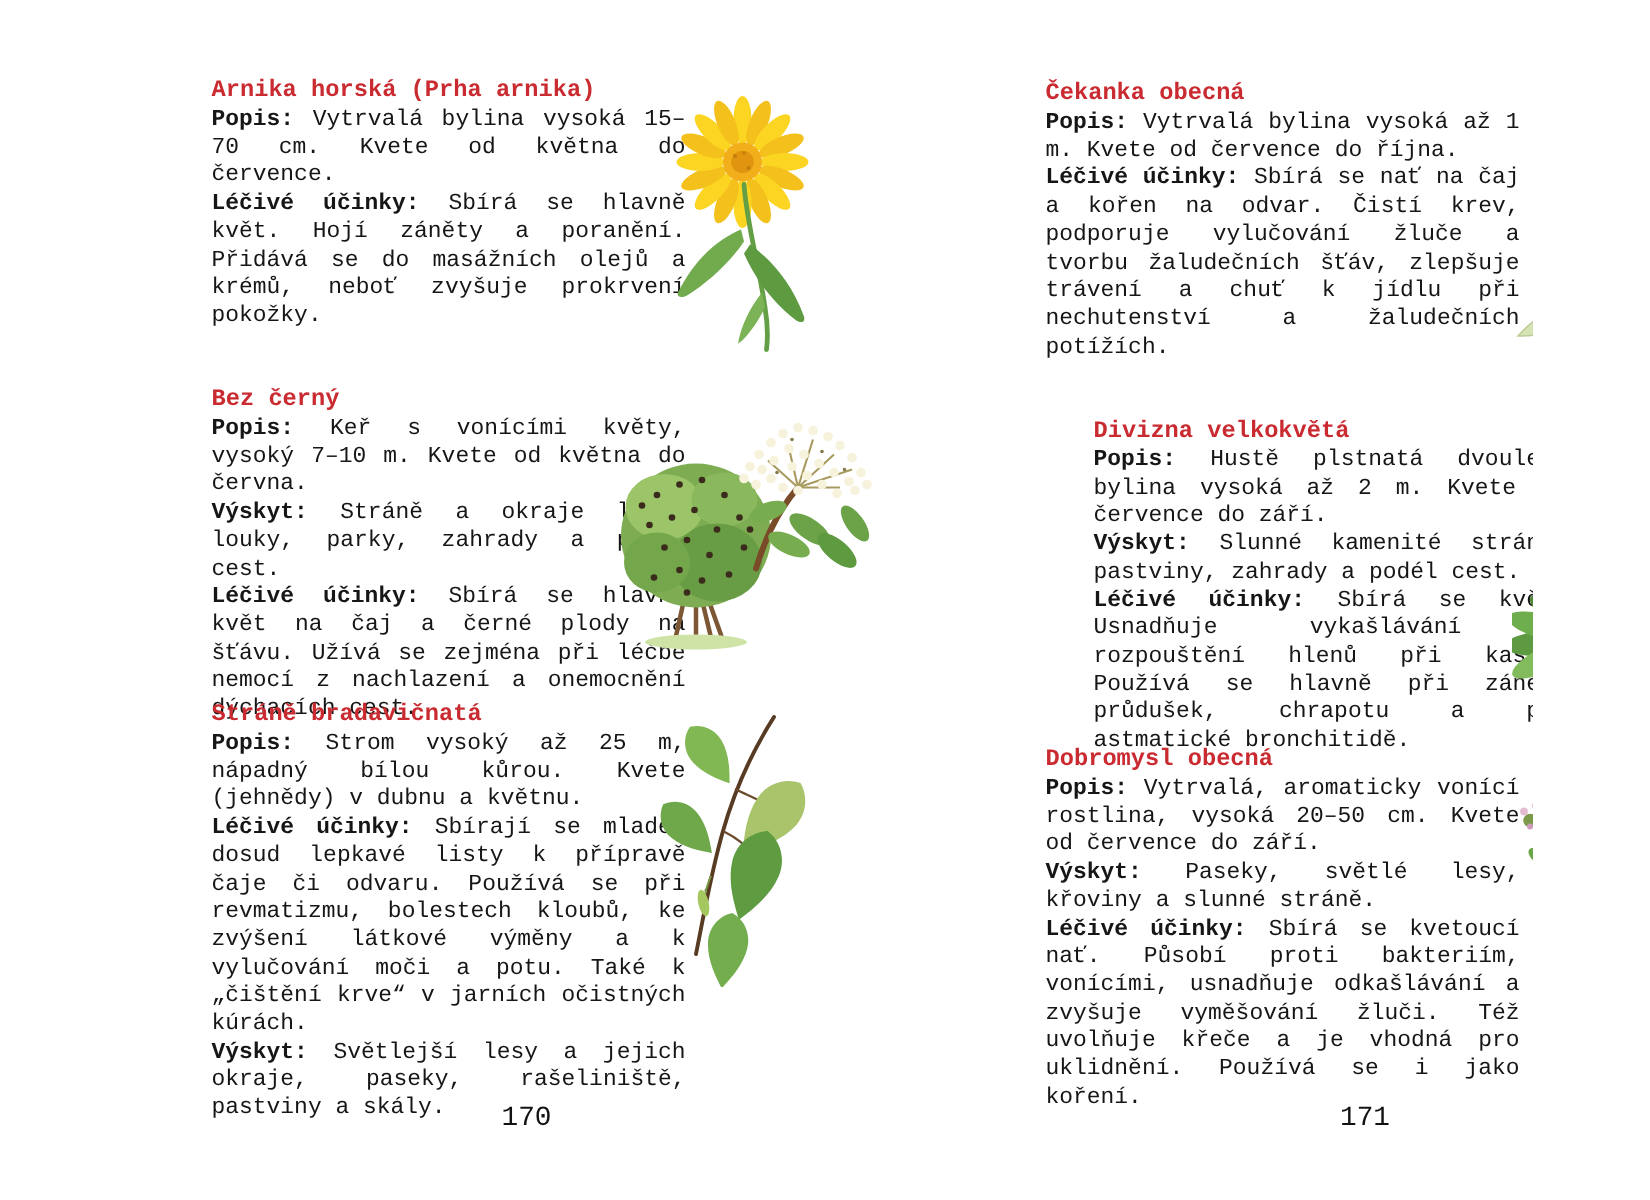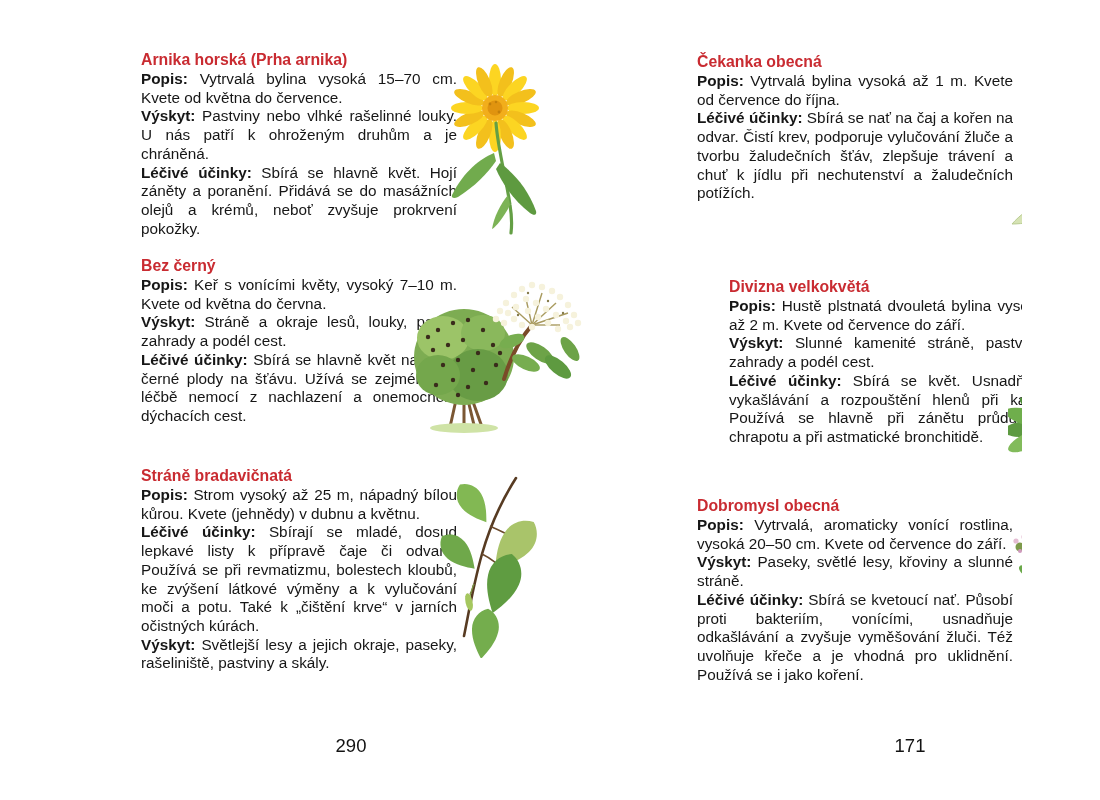--- a/index.html
+++ b/index.html
@@ -1,19 +1,19 @@
 <!DOCTYPE html>
 <html style="--heading-red: #c92b31; --body-text: #161616; --page-bg: #ffffff;"><head>
 <meta charset="utf-8">
 <style>
   html,body{margin:0;padding:0;background:var(--page-bg,#fff);}
   .spread{
     position:relative;width:904px;height:800px;margin:0 auto;
     background:var(--page-bg,#ffffff);
-    font-family:Liberation Sans, sans-serif;
+    font-family:Liberation Mono, monospace;
     color:var(--body-text,#161616);
     overflow:hidden;
     padding-left:40px;
   }
   .entry{position:absolute;width:316px;font-size:15.3px;line-height:18.7px;text-align:justify;}
   .entry h3{margin:0;font-size:15.8px;line-height:20px;font-weight:bold;color:var(--heading-red,#c92b31);}
   .entry p{margin:0;}
   .entry b{font-weight:bold;}
   .e-l1{left:63px;top:50px;}
   .e-l2{left:63px;top:256px;}
@@ -54,21 +54,20 @@
   </defs>
 </svg>
 
 <div class="spread">
 
   <section>
 
     <article class="entry e-l1">
       <h3>Arnika horská (Prha arnika)</h3>
       <p><b>Popis:</b> <span>Vytrvalá bylina vysoká 15–70 cm. Kvete od května do července.</span></p>
-      <p><b>Výskyt:</b> <span>Pastviny nebo vlhké rašelinné louky. U nás patří k ohroženým druhům a je chráněná.</span></p>
       <p><b>Léčivé účinky:</b> <span>Sbírá se hlavně květ. Hojí záněty a poranění. Přidává se do masážních olejů a krémů, neboť zvyšuje prokrvení pokožky.</span></p>
     </article>
 
     <svg class="illus" style="left:360px;top:55px" width="138" height="180" viewBox="0 0 138 180">
       <g>
         <use href="#arn-petal" fill="#fcd522" transform="translate(57,53)"></use>
         <use href="#arn-petal" fill="#f3c01c" transform="translate(57,53) rotate(22.5)"></use>
         <use href="#arn-petal" fill="#fcd522" transform="translate(57,53) rotate(45)"></use>
         <use href="#arn-petal" fill="#f3c01c" transform="translate(57,53) rotate(67.5)"></use>
         <use href="#arn-petal" fill="#fcd522" transform="translate(57,53) rotate(90)"></use>
@@ -196,21 +195,21 @@
       <path d="M66,52 C74,56 84,60 90,64 M58,80 C66,84 74,90 78,96 M46,120 C50,116 48,112 50,110" stroke="#6b4a2c" stroke-width="1.4" fill="none"></path>
       <use href="#birch-leaf" fill="#82b853" transform="translate(44,22) rotate(-35)"></use>
       <use href="#birch-leaf" fill="#a9c46a" transform="translate(98,62) rotate(40) scale(1.3)"></use>
       <use href="#birch-leaf" fill="#6fa84a" transform="translate(28,72) rotate(-45)"></use>
       <use href="#birch-leaf" fill="#5f9c41" transform="translate(82,98) rotate(18) scale(1.35)"></use>
       <use href="#birch-leaf" fill="#74ad4d" transform="translate(62,150) rotate(8) scale(1.1)"></use>
       <path d="M50,110 C48,114 47,118 46,122" stroke="#7a9a46" stroke-width="1.2" fill="none"></path>
       <ellipse cx="45" cy="128" rx="3.5" ry="9" fill="#a5c75f" transform="rotate(-12 45 128)"></ellipse>
     </svg>
 
-    <div class="pagenum pn-left">290</div>
+    <div class="pagenum pn-left">170</div>
   </section>
 
   <section>
 
     <article class="entry e-r1">
       <h3>Čekanka obecná</h3>
       <p><b>Popis:</b> <span>Vytrvalá bylina vysoká až 1 m. Kvete od července do října.</span></p>
       <p><b>Léčivé účinky:</b> <span>Sbírá se nať na čaj a kořen na odvar. Čistí krev, podporuje vylučování žluče a tvorbu žaludečních šťáv, zlepšuje trávení a chuť k jídlu při nechutenství a žaludečních potížích.</span></p>
     </article>
 

